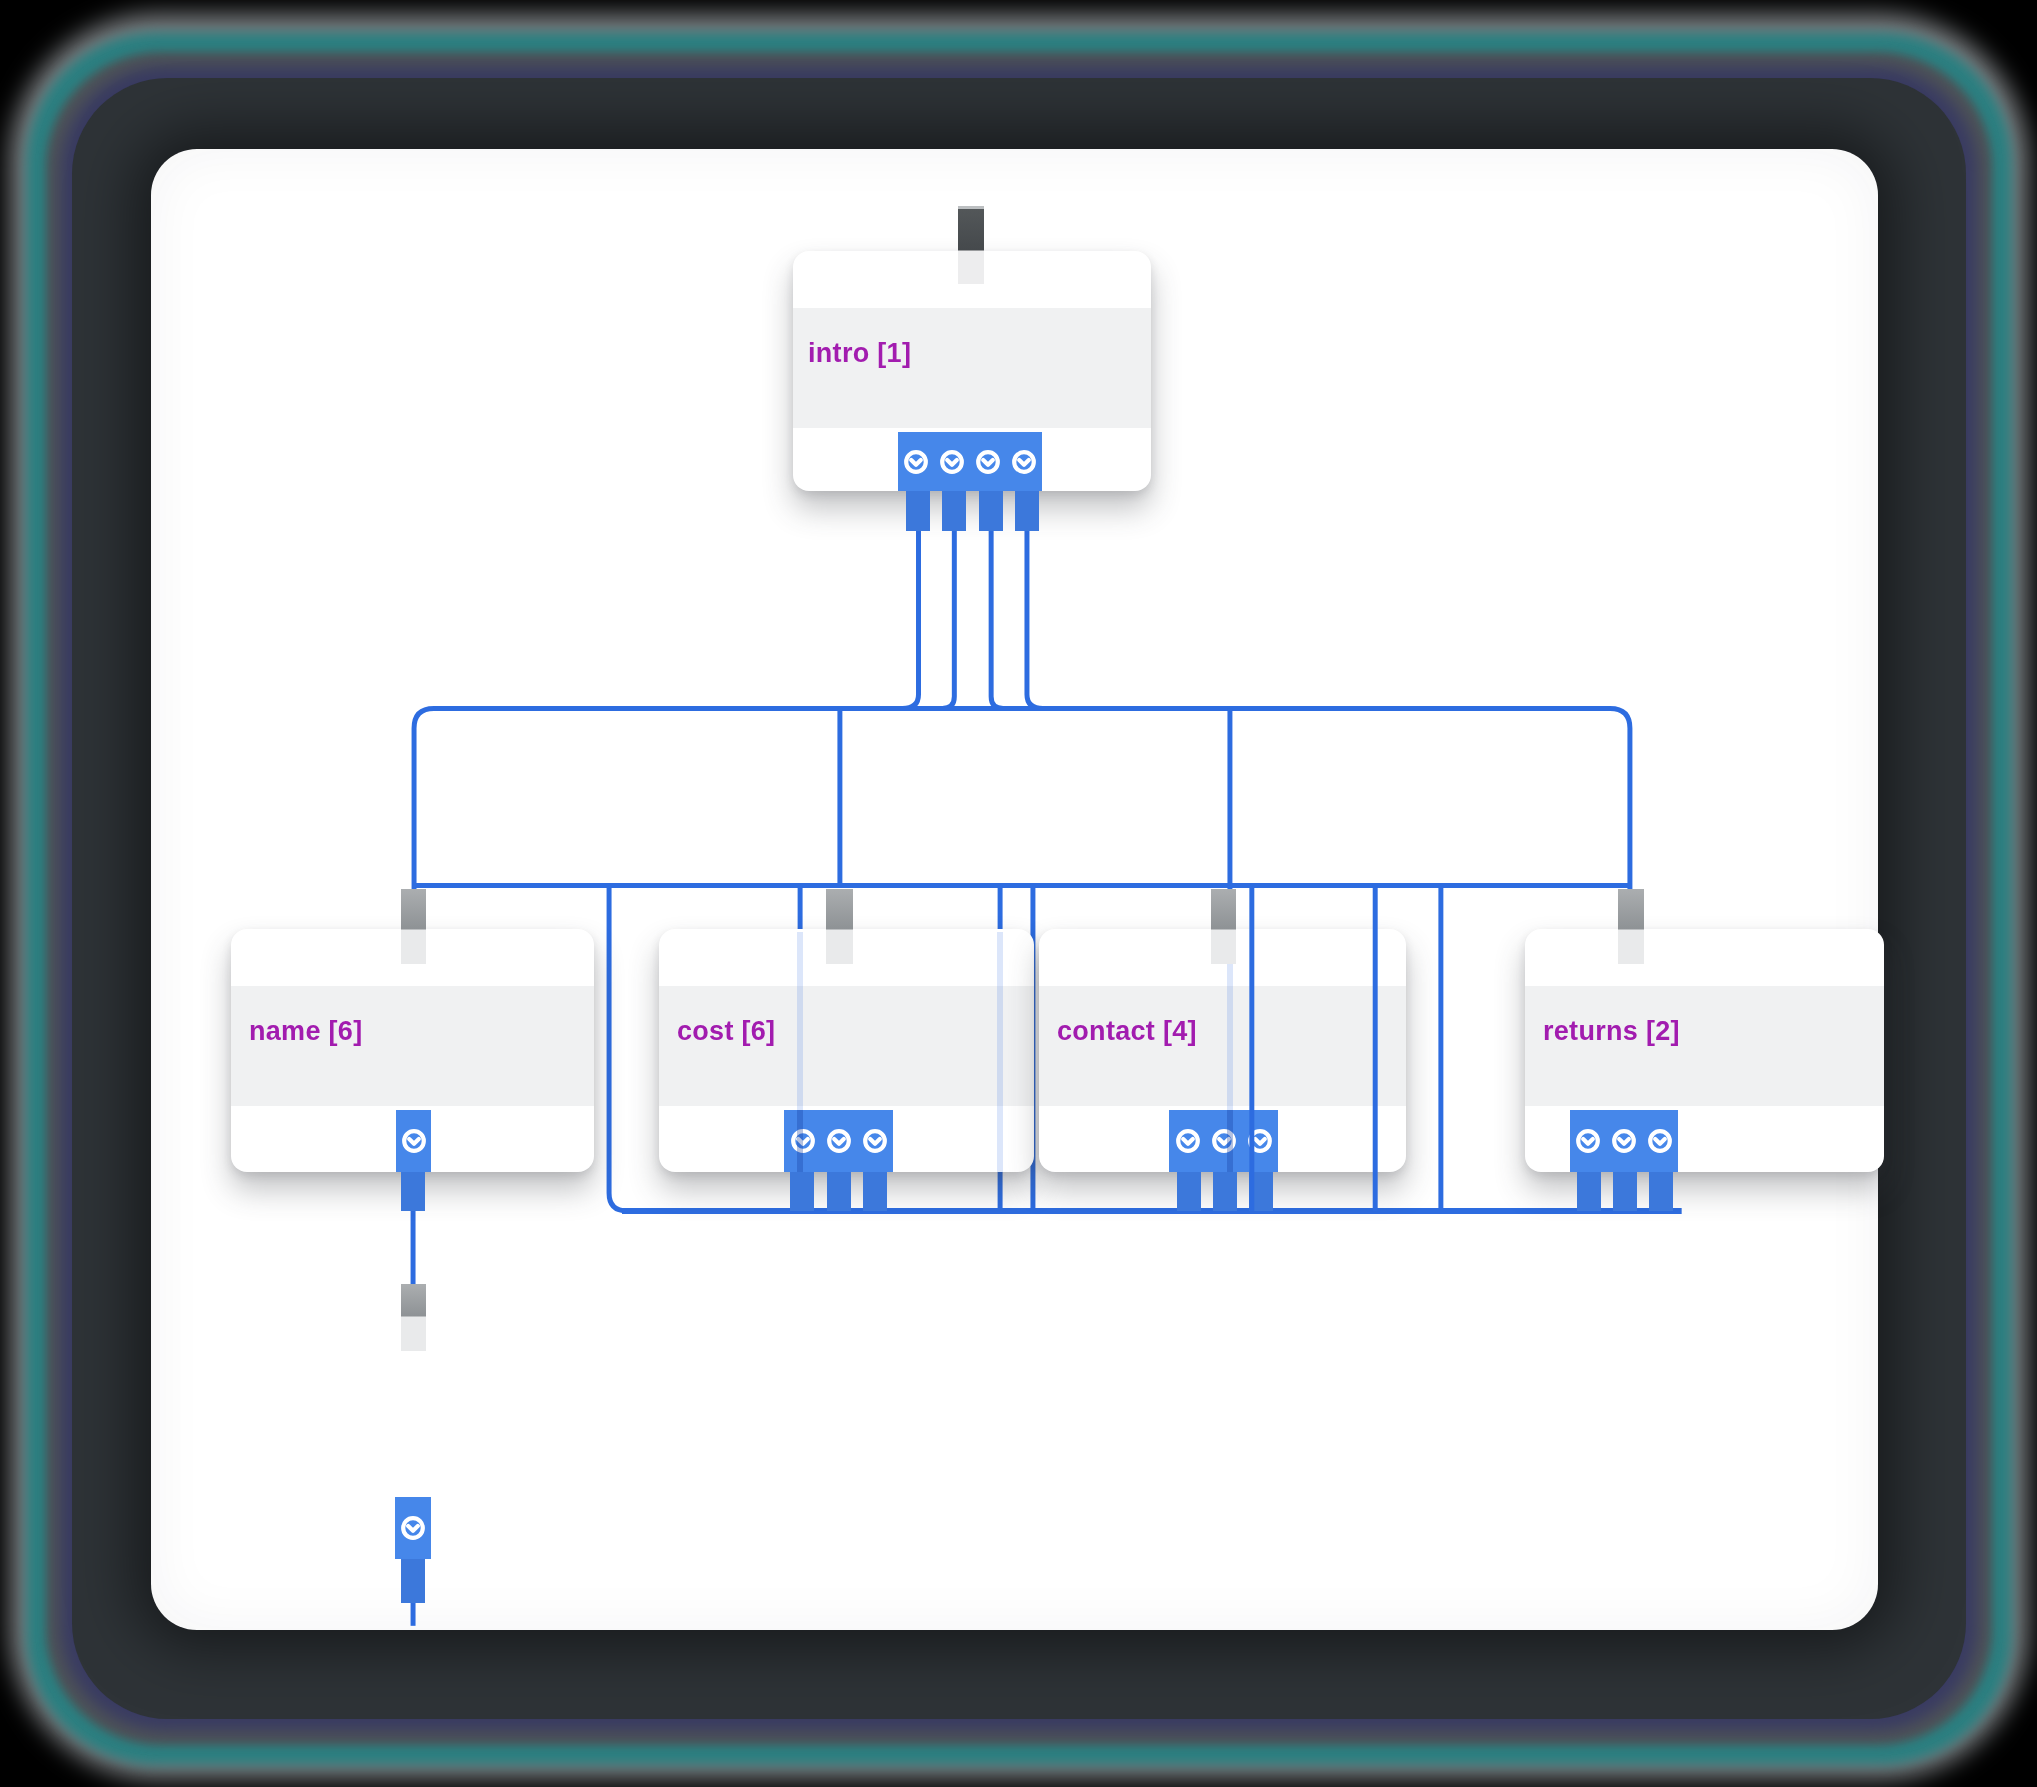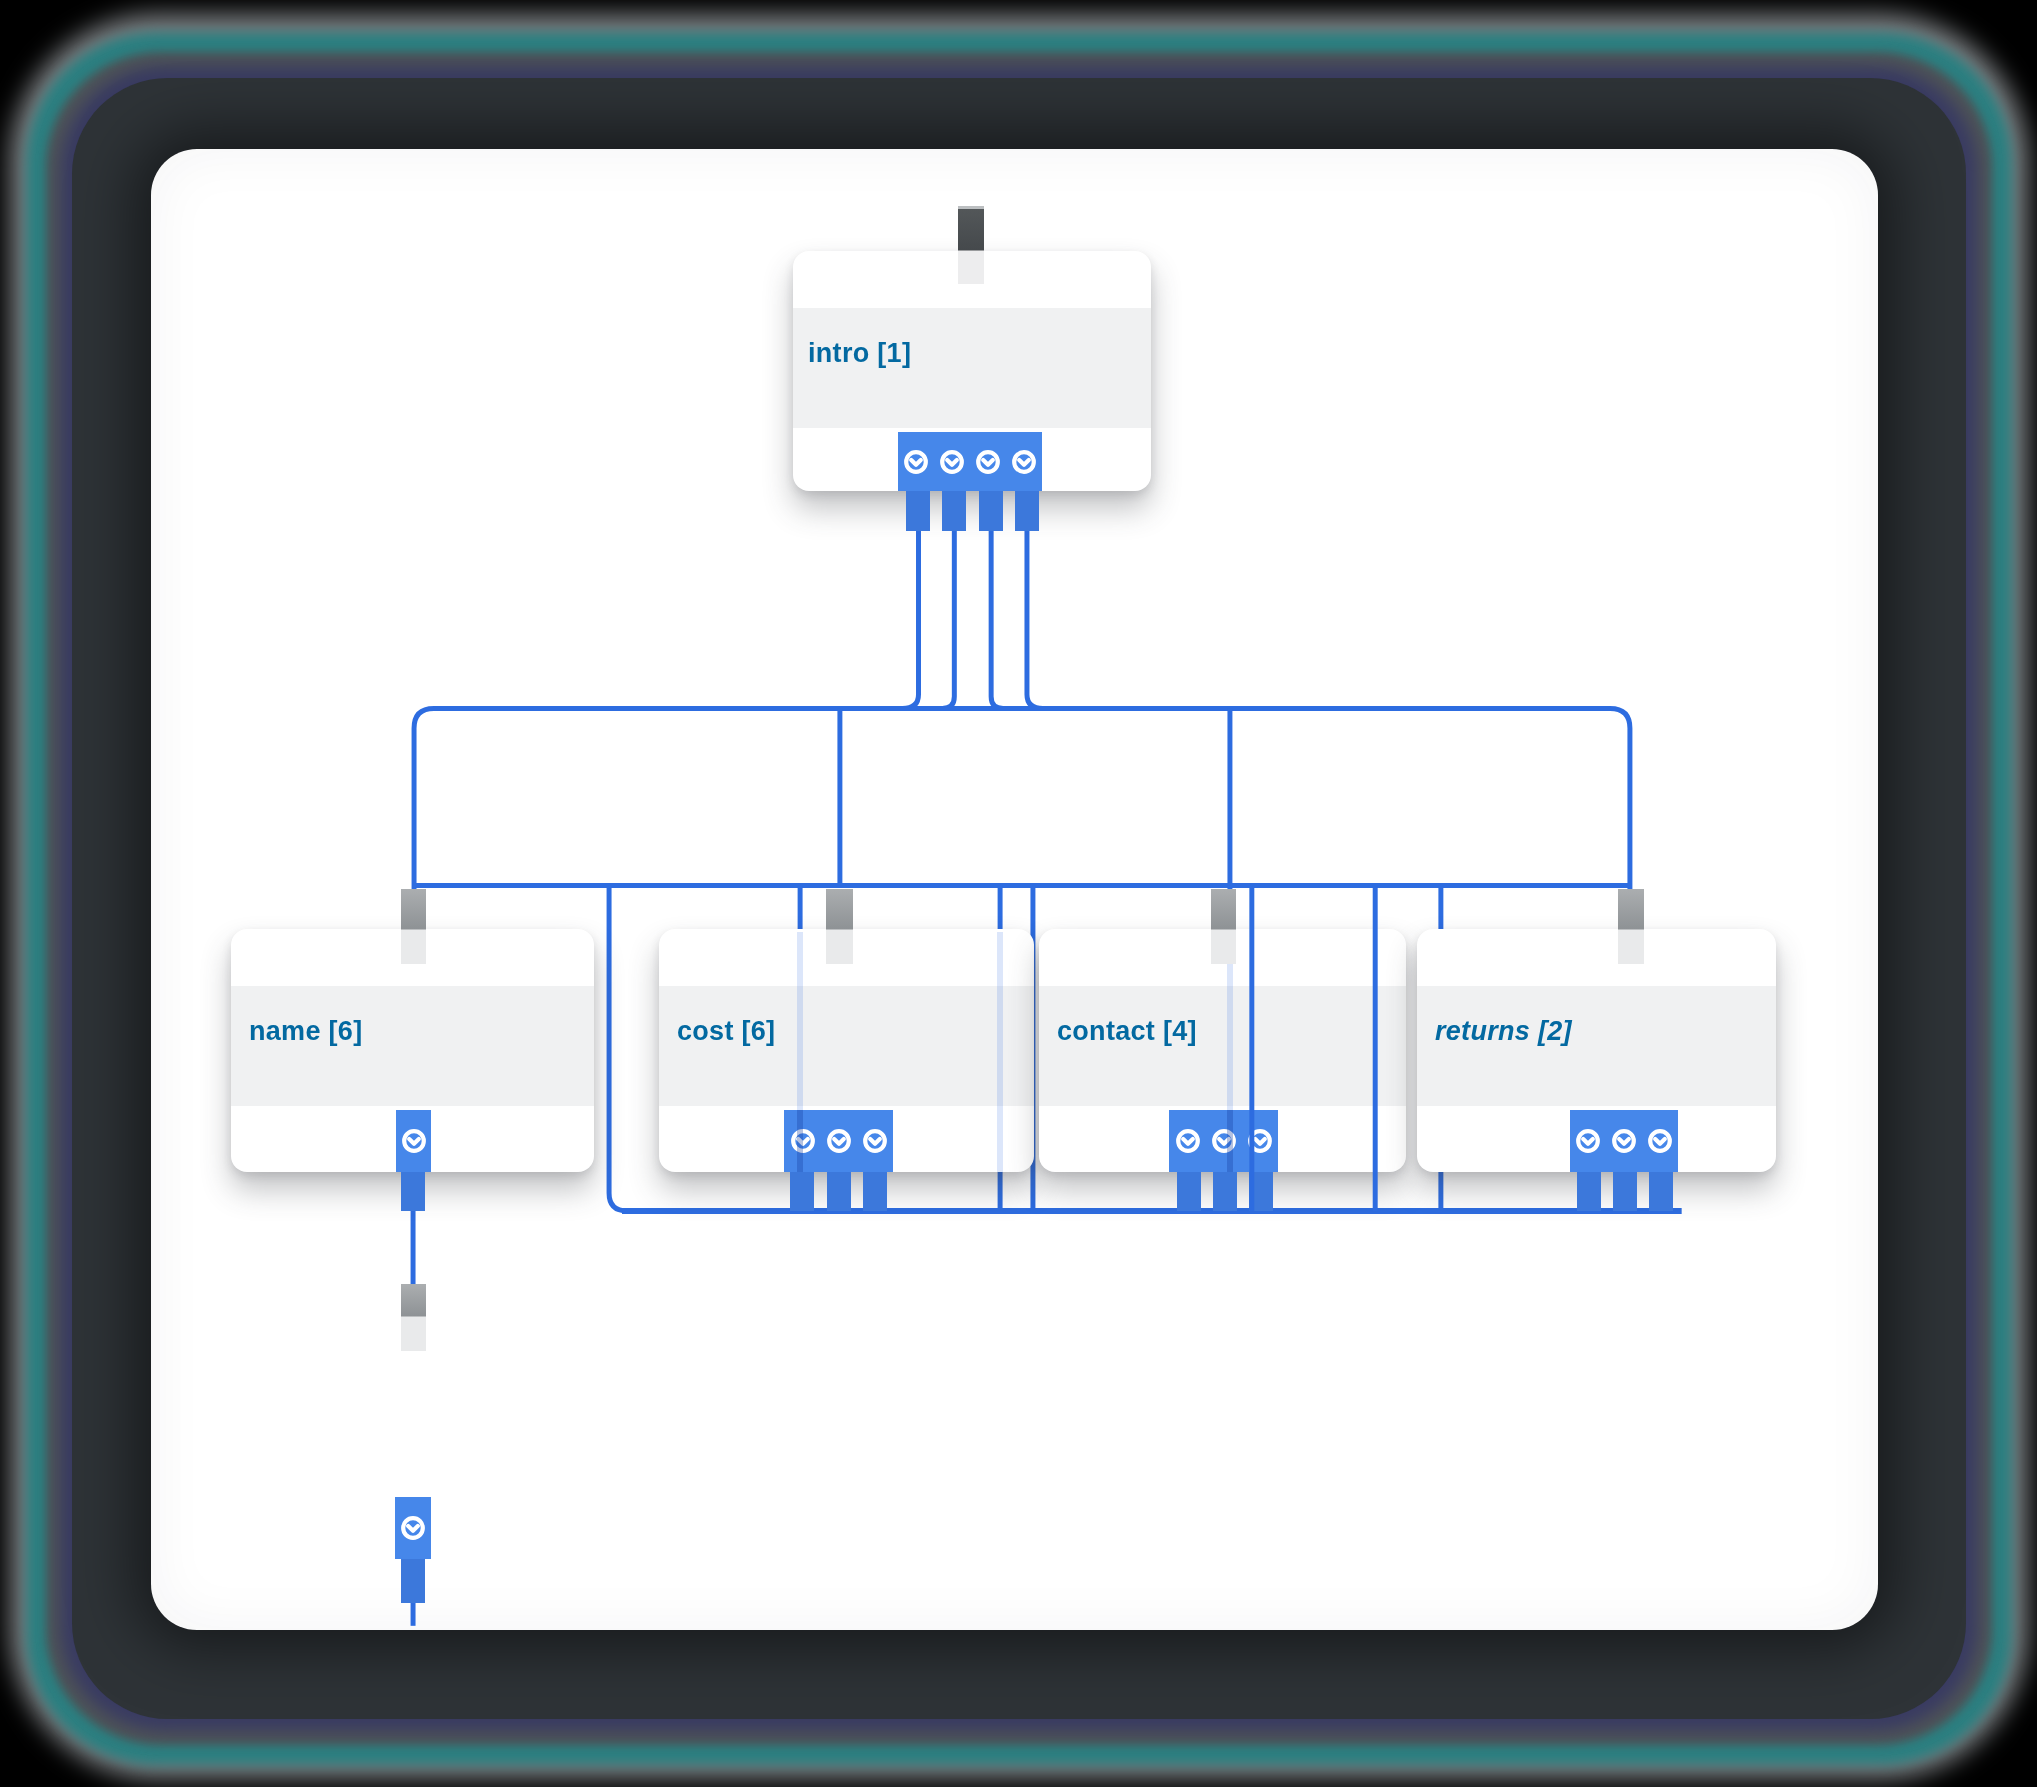--- a/index.html
+++ b/index.html
@@ -20,26 +20,26 @@
             box-shadow:0 0 60px 18px rgba(0,0,0,.5), inset 0 0 60px rgba(40,45,50,.05); }
 
   .diagram { position:absolute; inset:0; }
   .lines { position:absolute; left:0; top:0; }
 
   
   .card { position:absolute; background:#fff; border-radius:16px;
           box-shadow:0 18px 30px rgba(55,60,66,.30), 0 4px 10px rgba(55,60,66,.14); }
   .card .band { position:absolute; left:0; right:0; top:57px; height:120px; background:#f0f1f2; }
   .card .label { position:absolute; left:18px; top:57px; height:120px; display:flex; align-items:center;
-                 transform:translateY(-15px); font-weight:700; font-size:27px; color:#0369a1; letter-spacing:0.3px; }
+                 transform:translateY(-15px); font-weight:700; font-size:27px; color:#a21caf; letter-spacing:0.3px; }
   .card-intro   { left:793px;  top:251px;  width:358px; height:240px; }
   .card-name    { left:231px;  top:929px;  width:363px; height:243px; }
   .card-cost    { left:659px;  top:929px;  width:363px; height:243px;padding-left:12px; }
   .card-contact { left:1039px; top:929px;  width:367px; height:243px; }
-  .card-returns { left:1417px; top:929px;  width:359px; height:243px;font-style:italic; }
+  .card-returns { left:1525px; top:929px;  width:359px; height:243px; }
   .card-email   { left:233px;  top:1316px; width:362px; height:243px; }
 
   
   .instub { position:absolute; }
   .instub-std   { background:linear-gradient(180deg,#abaeb0 0px,#8e9295 40px,#e9eaeb 41px,#e9eaeb 100%); }
   .instub-name    { left:401px;  top:889px;  width:25px; height:75px; }
   .instub-cost    { left:826px;  top:889px;  width:27px; height:75px; }
   .instub-contact { left:1211px; top:889px;  width:25px; height:75px; }
   .instub-returns { left:1618px; top:889px;  width:26px; height:75px; }
   .instub-email   { left:401px;  top:1284px; width:25px; height:67px;

